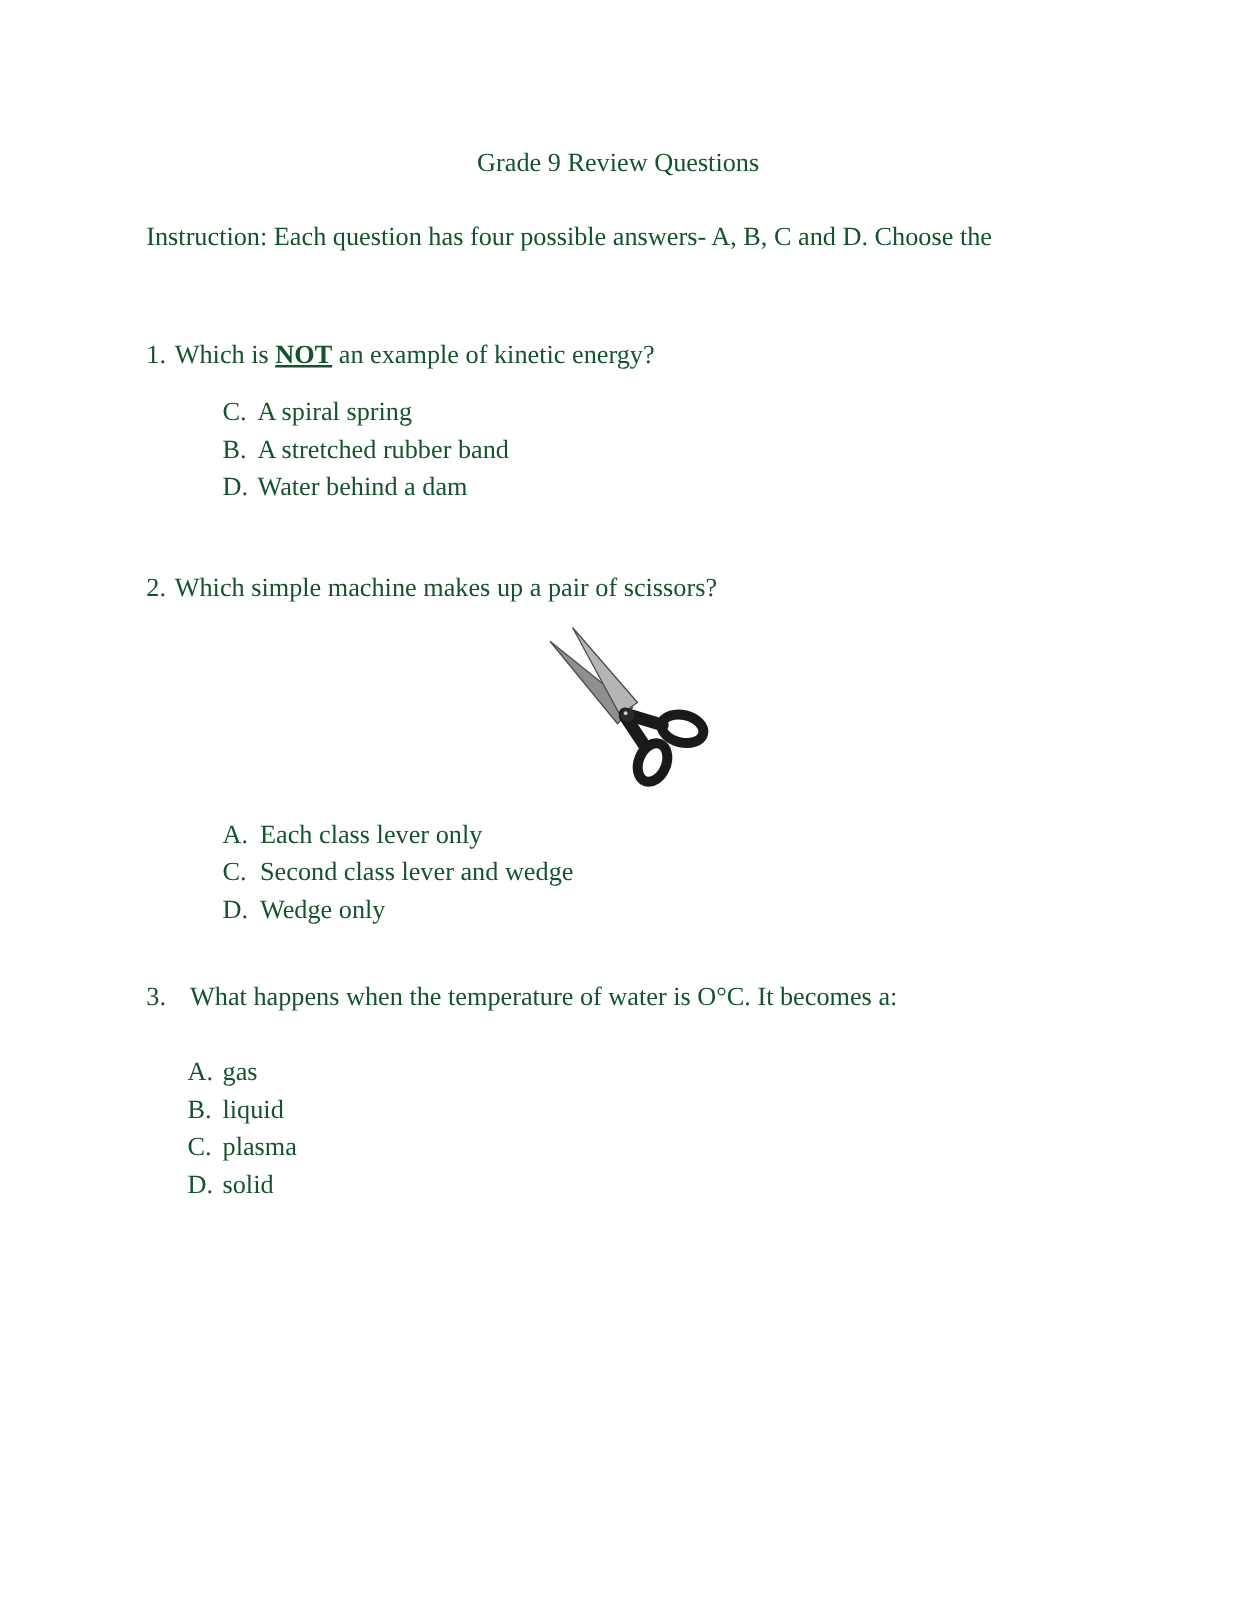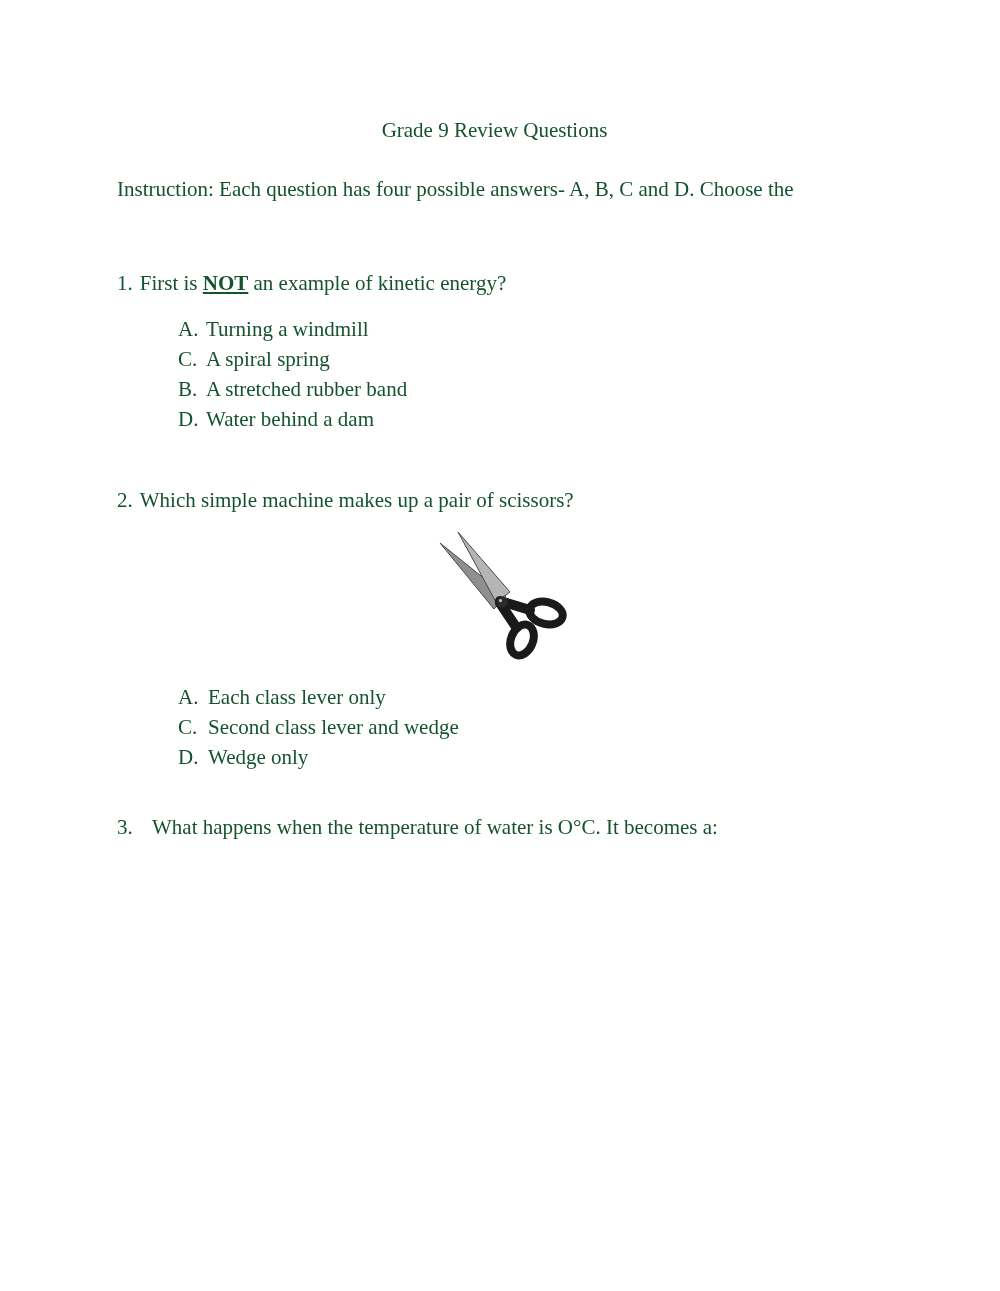--- a/index.html
+++ b/index.html
@@ -77,26 +77,23 @@
 <div class="page">
 
   <h1 class="doc-title">Grade 9 Review Questions</h1>
 
   <div class="instruction">
     <div>Instruction: Each question has four possible answers- A, B, C and D. Choose the</div>
   </div>
 
   <div class="question-block q1">
     <div class="question-line">
-      <span class="q-number">1.</span><span>First is </span><span class="emph">NOT</span><span> an example of kinetic energy?</span>
+      <span class="q-number">1.</span><span>Which is </span><span class="emph">NOT</span><span> an example of kinetic energy?</span>
     </div>
     <div class="options">
-      <div class="option">
-        <span class="opt-letter">A.</span><span class="opt-text">Turning a windmill</span>
-      </div>
       <div class="option">
         <span class="opt-letter">C.</span><span class="opt-text">A spiral spring</span>
       </div>
       <div class="option">
         <span class="opt-letter">B.</span><span class="opt-text">A stretched rubber band</span>
       </div>
       <div class="option">
         <span class="opt-letter">D.</span><span class="opt-text">Water behind a dam</span>
       </div>
     </div>
@@ -141,15 +138,29 @@
       <div class="option">
         <span class="opt-letter">D.</span><span class="opt-text">Wedge only</span>
       </div>
     </div>
   </div>
 
   <div class="question-block q3">
     <div class="question-line">
       <span class="q-number">3.</span><span>What happens when the temperature of water is O°C. It becomes a:</span>
     </div>
+    <div class="options q3-options">
+      <div class="option">
+        <span class="opt-letter">A.</span><span class="opt-text">gas</span>
+      </div>
+      <div class="option">
+        <span class="opt-letter">B.</span><span class="opt-text">liquid</span>
+      </div>
+      <div class="option">
+        <span class="opt-letter">C.</span><span class="opt-text">plasma</span>
+      </div>
+      <div class="option">
+        <span class="opt-letter">D.</span><span class="opt-text">solid</span>
+      </div>
+    </div>
   </div>
 
 </div>
 
 </body></html>

